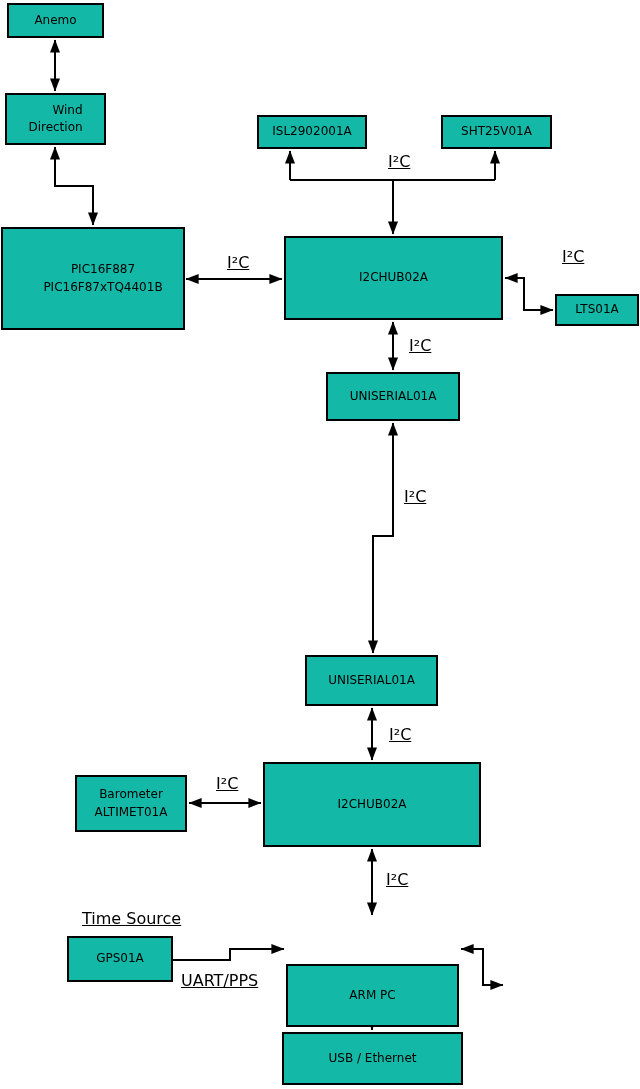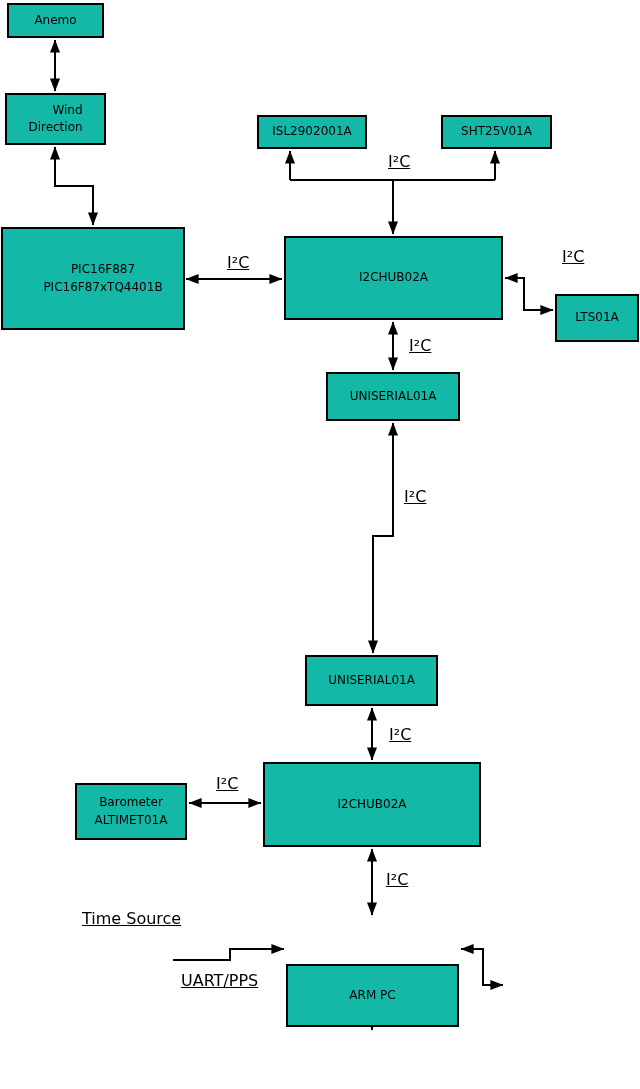--- a/index.html
+++ b/index.html
@@ -48,27 +48,29 @@
     </svg>
 
   <div class="node" style="left: 7px; top: 3px; width: 97px; height: 35px;">Anemo</div>
   <div class="node" style="left: 5px; top: 93px; width: 101px; height: 52px; text-align: right;">Wind
 Direction</div>
   <div class="node" style="left: 1px; top: 227px; width: 184px; height: 103px; padding-left: 20px;">PIC16F887
 PIC16F87xTQ4401B</div>
   <div class="node" style="left: 233px; top: 115px; width: 110px; height: 34px; margin-left: 24px;">ISL2902001A</div>
   <div class="node" style="left: 441px; top: 115px; width: 111px; height: 34px;">SHT25V01A</div>
   <div class="node" style="left: 284px; top: 236px; width: 219px; height: 84px;">I2CHUB02A</div>
-  <div class="node" style="left: 555px; top: 294px; width: 84px; height: 48px;">LTS01A</div>
+  <div class="node" style="left: 555px; top: 294px; width: 84px; height: 32px;">LTS01A</div>
   <div class="node" style="left: 326px; top: 372px; width: 134px; height: 49px;">UNISERIAL01A</div>
   <div class="node" style="left: 305px; top: 655px; width: 133px; height: 51px;">UNISERIAL01A</div>
-  <div class="node" style="left: 75px; top: 775px; width: 112px; height: 57px; margin-top: 8px;">Barometer
+  <div class="node" style="left: 75px; top: 775px; width: 112px; height: 57px;">Barometer
 ALTIMET01A</div>
   <div class="node" style="left: 263px; top: 762px; width: 218px; height: 85px;">I2CHUB02A</div>
+  <div class="node" style="left: 67px; top: 936px; width: 106px; height: 46px;">GPS01A</div>
   <div class="node" style="left: 286px; top: 964px; width: 173px; height: 63px;">ARM PC</div>
+  <div class="node" style="left: 282px; top: 1032px; width: 181px; height: 53px;">USB / Ethernet</div>
 
   <div class="edge-label" style="left: 388px; top: 152px;">I²C</div>
   <div class="edge-label" style="left: 227px; top: 253px;">I²C</div>
   <div class="edge-label" style="left: 562px; top: 247px;">I²C</div>
   <div class="edge-label" style="left: 409px; top: 336px;">I²C</div>
   <div class="edge-label" style="left: 404px; top: 487px;">I²C</div>
   <div class="edge-label" style="left: 389px; top: 725px;">I²C</div>
   <div class="edge-label" style="left: 216px; top: 774px;">I²C</div>
   <div class="edge-label" style="left: 386px; top: 870px;">I²C</div>
   <div class="edge-label" style="left: 82px; top: 909px;">Time Source</div>

